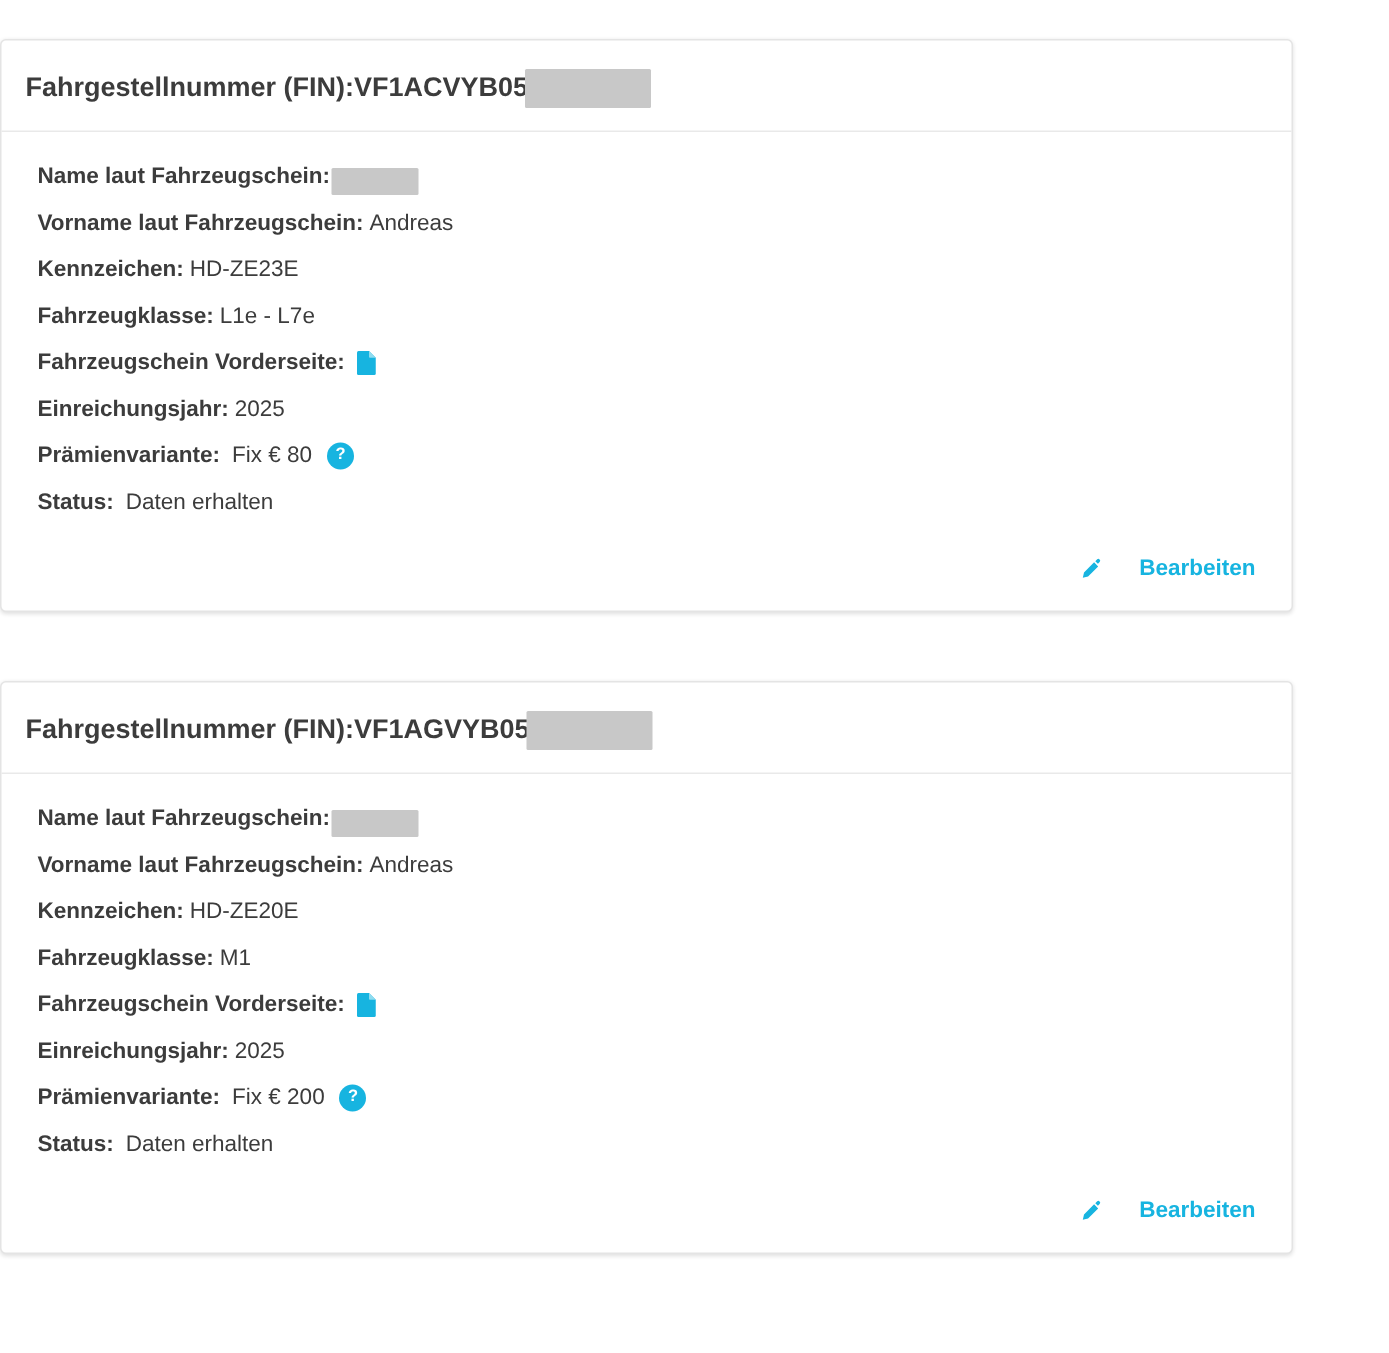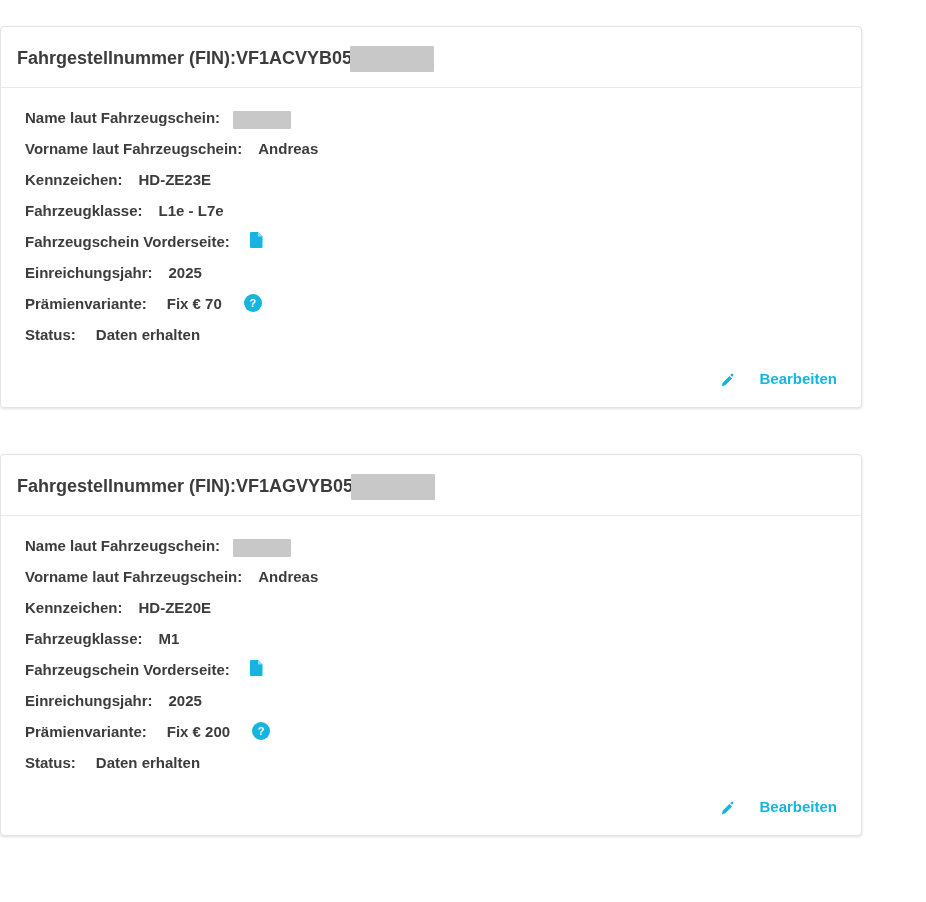--- a/index.html
+++ b/index.html
@@ -72,29 +72,29 @@
 
   .card-body {
     padding: 14px 16px 10px 24px;
   }
 
   .field-row {
     font-size: 15px;
     line-height: 19px;
     padding: 6px 0;
     display: flex;
+    align-items: center;
     color: #3c3c3c;
-    gap: 12px;
   }
   .field-label {
     font-weight: bold;
     white-space: pre;
   }
   .field-value {
-    font-weight: bold;
+    font-weight: normal;
     white-space: pre;
     margin-left: 4px;
   }
 
   .doc-icon {
     display: inline-block;
     margin-left: 8px;
     line-height: 0;
   }
 
@@ -115,21 +115,21 @@
   }
 
   .card-footer {
     padding: 10px 24px 20px 16px;
     display: flex;
     justify-content: flex-end;
     align-items: center;
   }
   .edit-link {
     display: inline-flex;
-    align-items: flex-end;
+    align-items: center;
     gap: 24px;
     color: #17b4e0;
     font-size: 15px;
     font-weight: bold;
     cursor: pointer;
     text-decoration: none;
   }
   .pencil-icon { line-height: 0; }
 </style>
 </head>
@@ -176,21 +176,21 @@
         </span>
       </div>
 
       <div class="field-row">
         <span class="field-label">Einreichungsjahr:</span>
         <span class="field-value">2025</span>
       </div>
 
       <div class="field-row">
         <span class="field-label">Prämienvariante:</span>
-        <span class="field-value" style="margin-left:8px;">Fix € 70</span>
+        <span class="field-value" style="margin-left:8px;">Fix € 80</span>
         <span class="help-badge">?</span>
       </div>
 
       <div class="field-row">
         <span class="field-label">Status:</span>
         <span class="field-value" style="margin-left:8px;">Daten erhalten</span>
       </div>
 
     </div>
 

